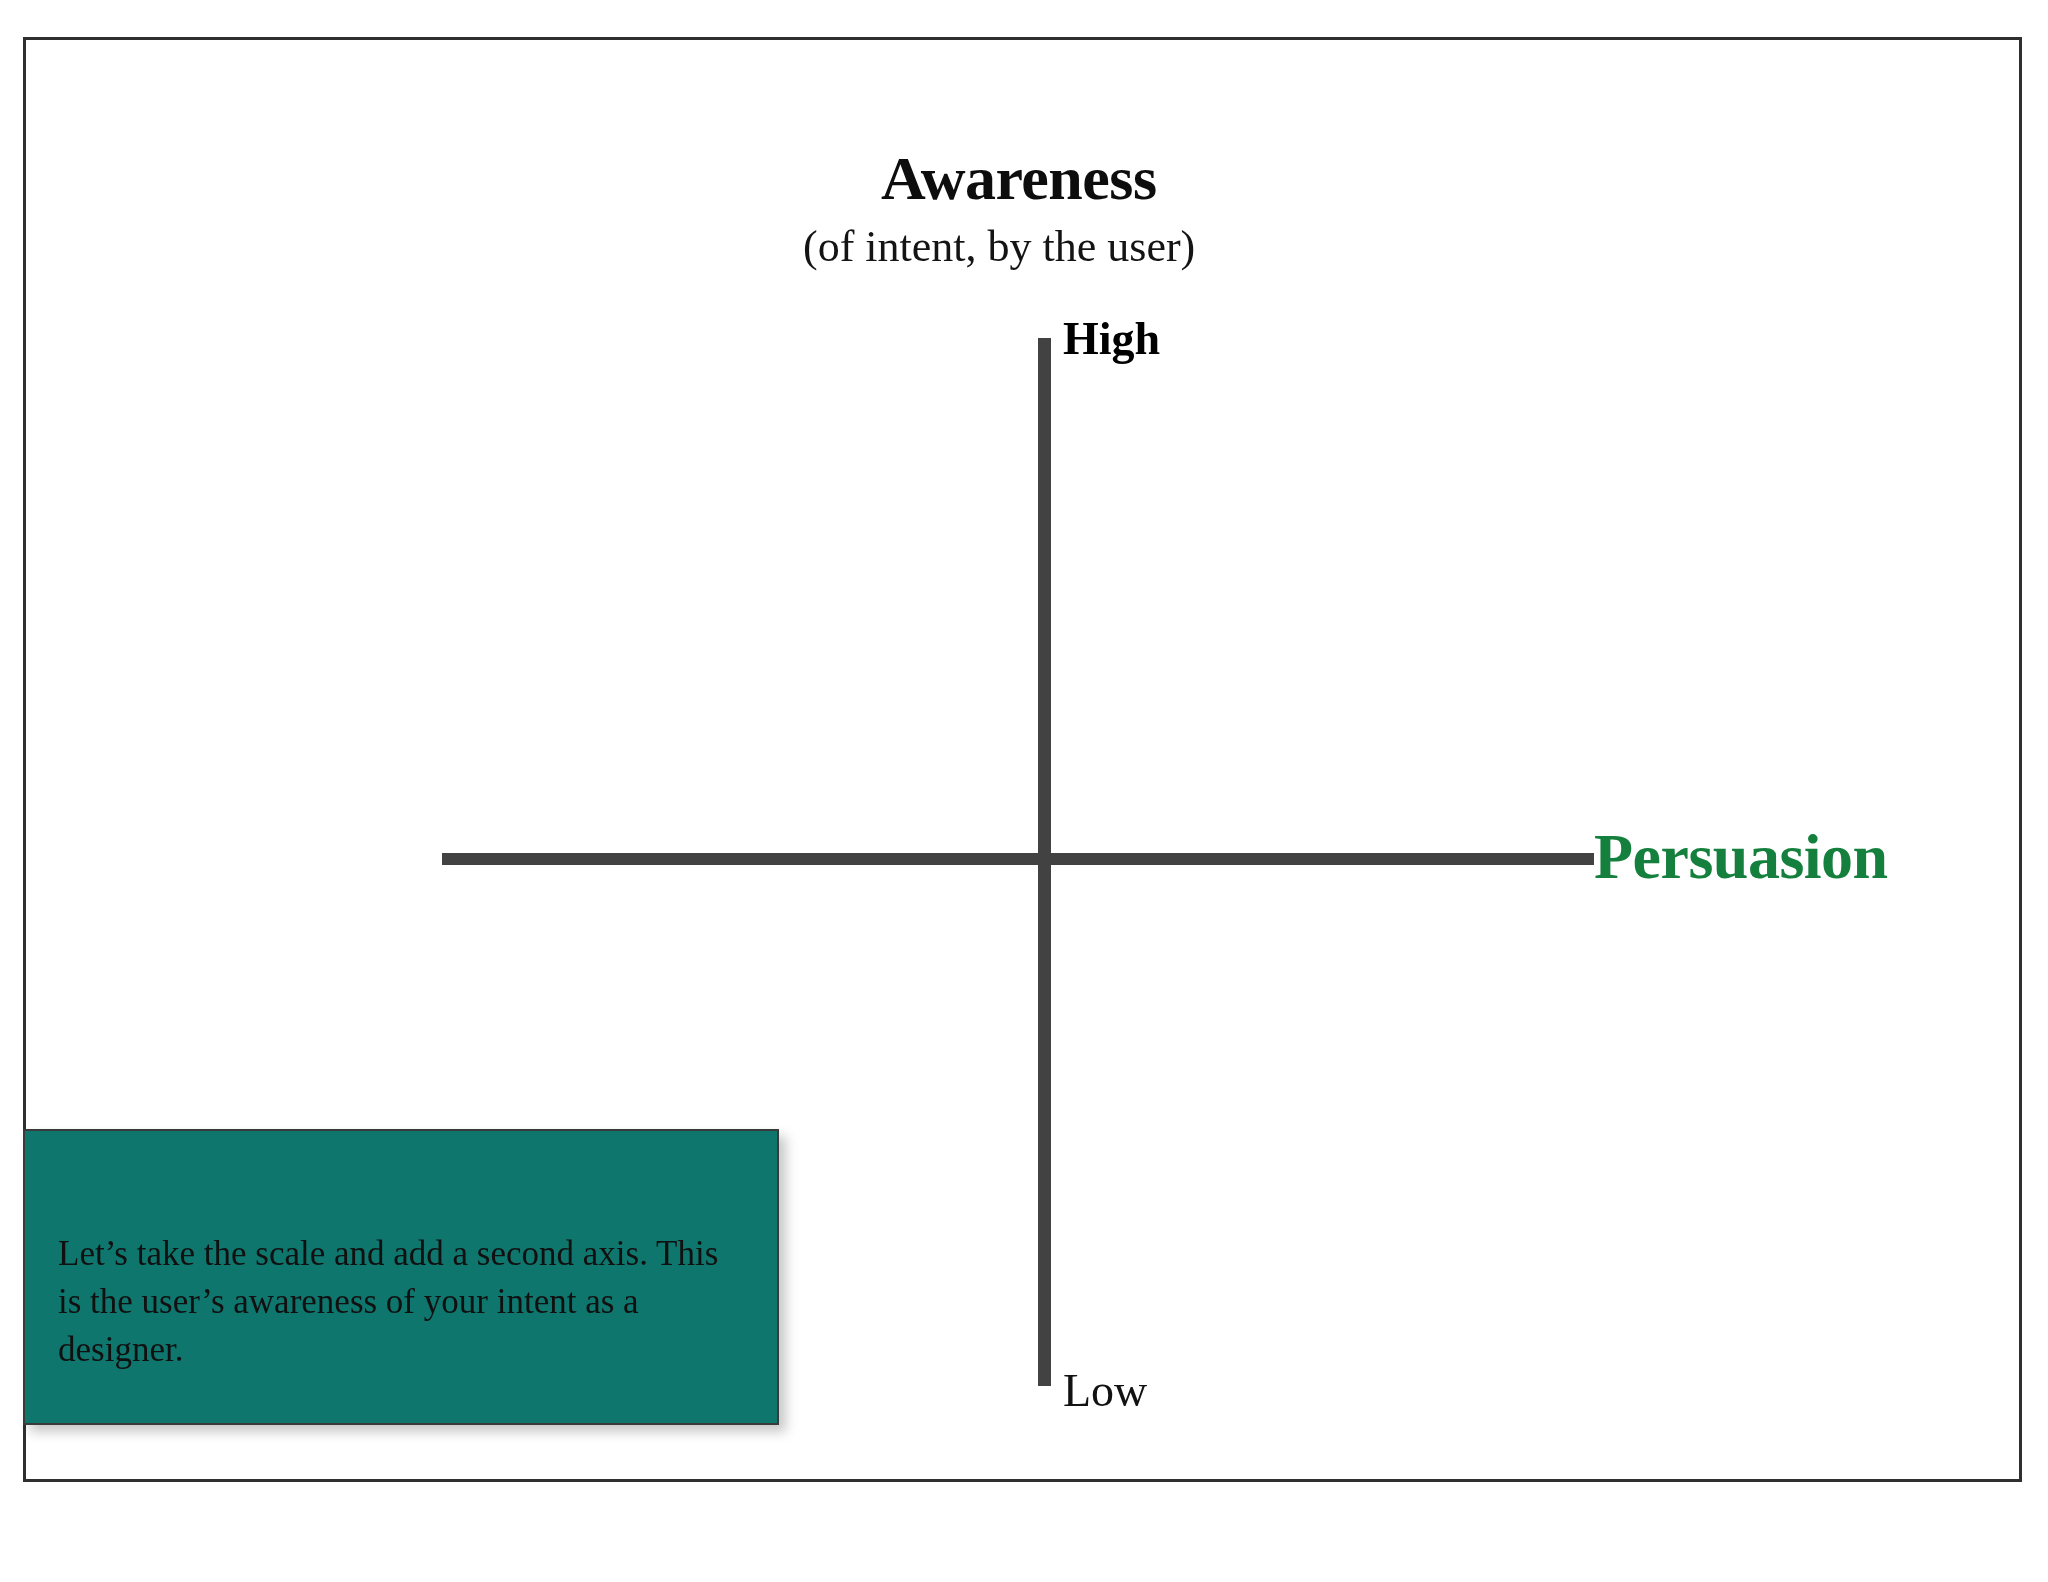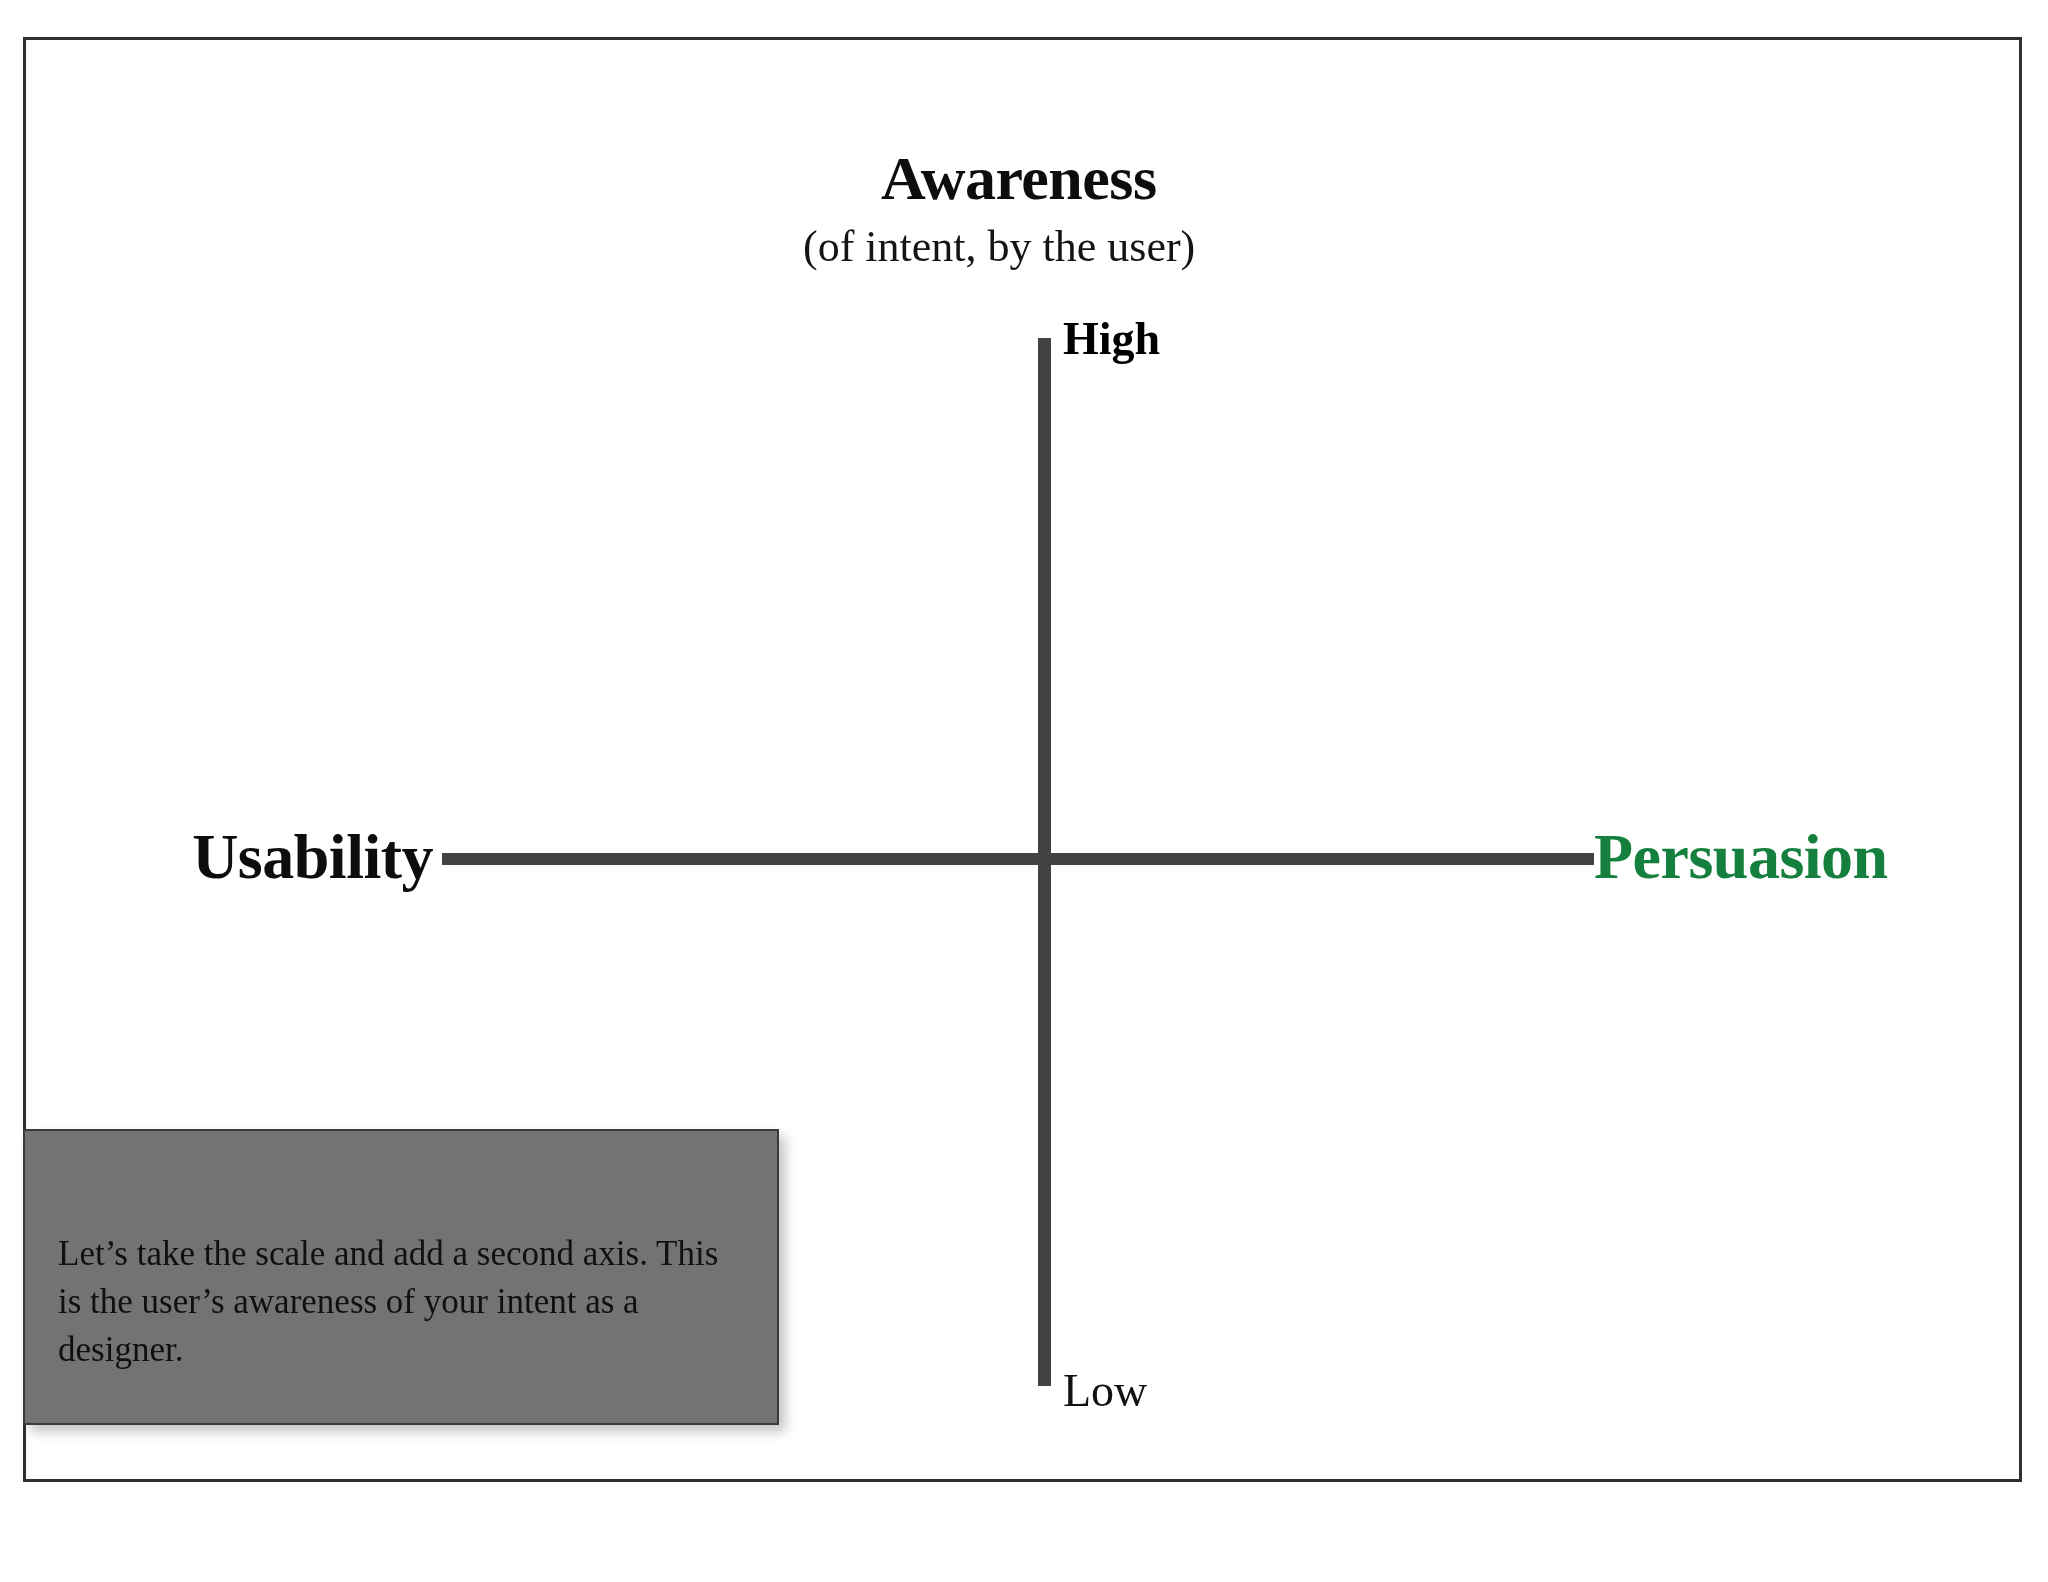--- a/index.html
+++ b/index.html
@@ -110,21 +110,21 @@
     letter-spacing: -0.5px;
   }
 
   
   #caption-box {
     position: absolute;
     left: -3px;                   
     top: 1089px;
     width: 756px;
     height: 296px;
-    background: #737373;
+    background: #0f766e;
     border: 2px solid #3a3a3a;
     box-sizing: border-box;
     box-shadow: 7px 7px 11px rgba(0,0,0,0.22);
   }
   #caption-text {
     position: absolute;
     left: 33px;
     top: 99px;
     width: 690px;
     font-size: 35px;
@@ -142,21 +142,20 @@
     <div class="axis-v"></div>
 
     <div class="axis-h"></div>
 
     <div class="v-title-main">Awareness</div>
     <div class="v-title-sub">(of intent, by the user)</div>
 
     <div class="tick-high">High</div>
     <div class="tick-low">Low</div>
 
-    <div class="h-label-left">Usability</div>
     <div class="h-label-right">Persuasion</div>
   </div>
 
   <div id="caption-box">
     <div id="caption-text">Let’s take the scale and add a second axis. This is the user’s awareness of your intent as a designer.</div>
   </div>
 
 </div>
 
 </body></html>

